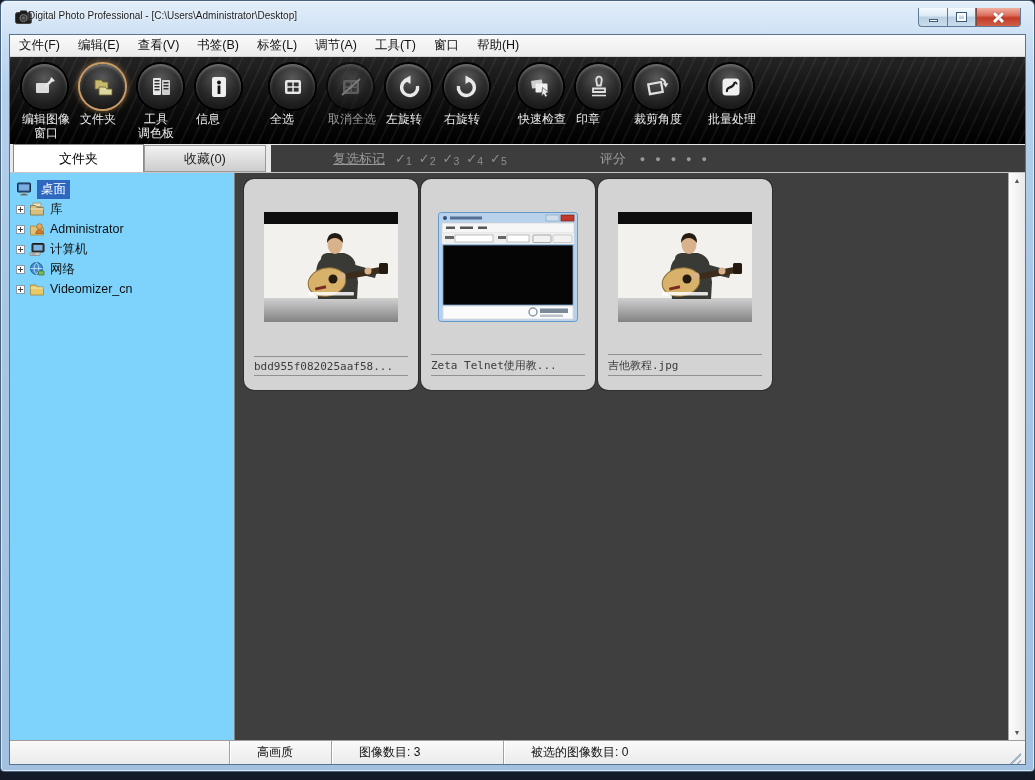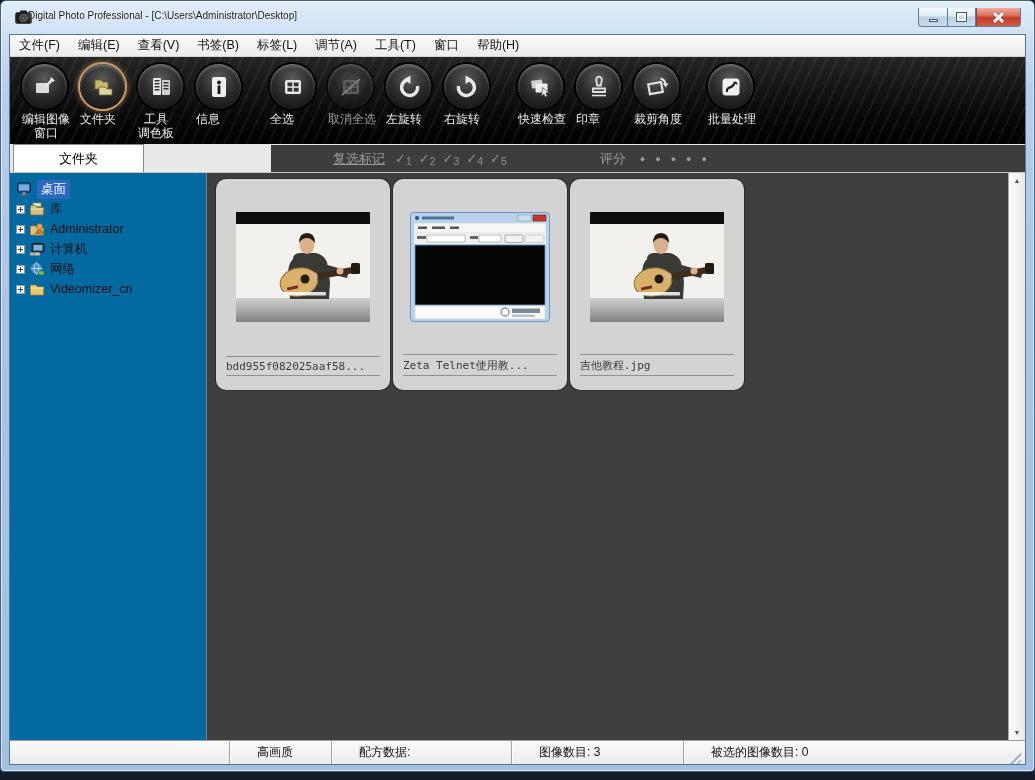--- a/index.html
+++ b/index.html
@@ -66,21 +66,21 @@
     display:flex; align-items:center; color:#9b9b9b; font-size:13px; }
   .mk-label { margin-left:62px;text-decoration:underline; }
   .checks { display:flex; margin-left:10px; }
   .chk { margin-right:7px; cursor:pointer; color:#8f8f8f; }
   .chk .cg { font-size:13px; } .chk .cn { font-size:10.5px; position:relative; top:2px; }
   .rating-label { margin-left:86px; }
   .dots { margin-left:14px; letter-spacing:10px; font-size:9px; color:#9a9a9a; cursor:pointer; }
 
   
   .main { flex:1; display:flex; border-top:1px solid #c6c6c6; min-height:0; }
-  .treepanel { width:197px; background:#0369a1; border-right:1px solid #828282; padding:6px 2px 0 6px;
+  .treepanel { width:225px; background:#7dd3fc; border-right:1px solid #828282; padding:6px 2px 0 6px;
     font-size:12.5px; color:#101010; overflow:hidden; }
   .trow { height:20px; display:flex; align-items:center; cursor:pointer; }
   .expander { width:9px; height:9px; border:1px solid #8a9aa8; background:#fff; position:relative;
     margin-right:4px; flex:none; }
   .expander::before { content:""; position:absolute; left:1px; top:3px; width:5px; height:1px; background:#444; }
   .expander::after  { content:""; position:absolute; left:3px; top:1px; width:1px; height:5px; background:#444; }
   .ticon { width:16px; height:16px; margin-right:5px; flex:none; }
   .tsel { background:#2e67c0; color:#fff; padding:1px 4px; }
 
   .content { position:relative; flex:1; background:#3f3f3f; padding:6px 26px 0 9px;
@@ -338,20 +338,21 @@
               <path d="M8 17 C6.8 10.5 14.5 14.5 15.8 7" fill="none" stroke="#1a1a1a" stroke-width="2.2"></path>
               <path d="M15.8 7 q1.8 .6 2.2 2.4" fill="none" stroke="#1a1a1a" stroke-width="1.4"></path>
             </svg>
           </div>
         <div class="tlabel">批量处理</div>
       </div>
     </div>
 
     <div class="tabrow">
       <div class="tab tab-folder">文件夹</div>
+      <div class="tab tab-fav">收藏(0)</div>
       <div class="markbar">
         <span class="mk-label">复选标记</span>
         <span class="checks">
           <span class="chk"><span class="cg">✓</span><span class="cn">1</span></span>
           <span class="chk"><span class="cg">✓</span><span class="cn">2</span></span>
           <span class="chk"><span class="cg">✓</span><span class="cn">3</span></span>
           <span class="chk"><span class="cg">✓</span><span class="cn">4</span></span>
           <span class="chk"><span class="cg">✓</span><span class="cn">5</span></span>
         </span>
         <span class="rating-label">评分</span>
@@ -443,23 +444,20 @@
           <div class="sarrow down">▼</div>
         </div>
       </div>
     </div>
 
     <div class="statusbar">
       <div class="seg seg0"></div>
       <div class="seg seg1">
           <span>高画质</span>
         </div>
-      <div class="seg seg2">
-          <span>配方数据:</span>
-        </div>
       <div class="seg seg3">
           <span>图像数目: 3</span>
         </div>
       <div class="seg seg4">
         <span>被选的图像数目: 0</span>
         <div class="grip"></div>
       </div>
     </div>
 
   </div>

